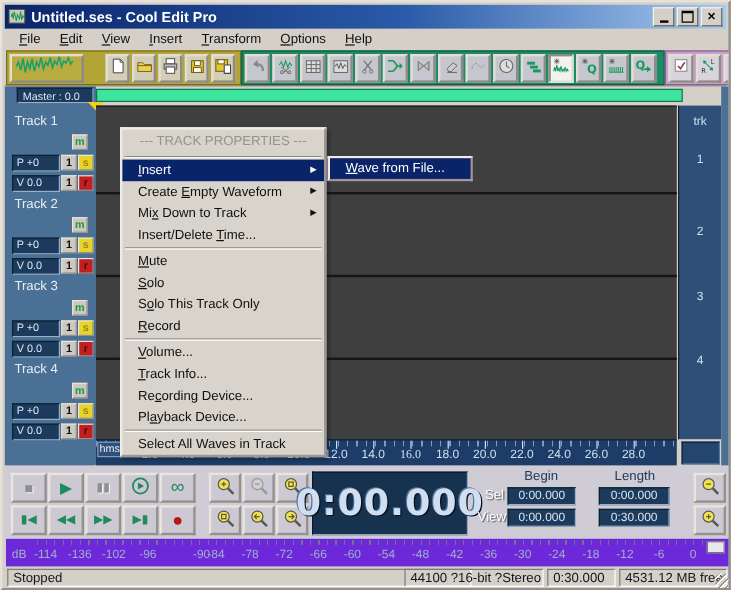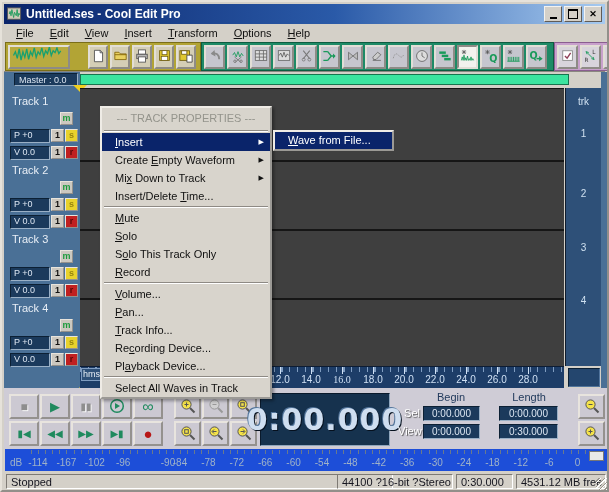--- a/index.html
+++ b/index.html
@@ -60,21 +60,21 @@
   .zbtn{position:absolute;width:27px;height:25px;background:#ccc9d2;border:2px outset #e8e4de;box-sizing:border-box;display:flex;align-items:center;justify-content:center;}
   .glyph-green{color:#1f8a5e;}
   .glyph-gray{color:#8e8e8e;text-shadow:1px 1px 0 #f4f4f4;}
   .glyph-red{color:#b81616;}
   #time-display{left:258px;top:391px;width:130px;height:53px;background:#16324e;border:1px solid;border-color:#0a1a2c #8fa6bd #8fa6bd #0a1a2c;box-sizing:border-box;display:flex;align-items:center;justify-content:center;}
   #time-display span{font-family:"DejaVu Sans",sans-serif;font-weight:bold;font-size:30px;color:#cfdef0;letter-spacing:1px;text-shadow:1px 1px 0 #05101e,-1px -1px 0 #52749a;}
   .selhdr{position:absolute;top:389px;font-size:11px;color:#223a5c;transform:translateX(-50%);}
   .selrowlbl{position:absolute;font-size:11px;color:#fff;text-shadow:1px 1px 1px #555;text-align:right;width:22px;}
   .selbox{position:absolute;width:57px;height:15px;background:#1b3a5c;border:1px solid;border-color:#0c2034 #9ab0c6 #9ab0c6 #0c2034;color:#dce6f2;font-size:10px;text-align:center;line-height:13px;box-sizing:border-box;}
   
-  #meter{left:3px;top:447px;width:603px;height:22px;background:#1d4ed8;overflow:hidden;}
+  #meter{left:3px;top:447px;width:603px;height:38px;background:#6d28d9;overflow:hidden;}
   #meter .ticks{position:absolute;left:26px;top:1px;width:560px;height:4px;background:repeating-linear-gradient(90deg,#6a7a8c 0 1px,transparent 1px 7.1px);}
   .mlabel{position:absolute;top:8px;transform:translateX(-50%);color:#9fb2c8;font-size:10px;}
   #meter-cap{position:absolute;right:4px;top:2px;width:13px;height:8px;background:#e8e8e8;border:1px solid #777;}
   
   #statusbar{left:2px;top:470px;width:605px;height:20px;background:#d4d0c8;}
   .spanel{position:absolute;top:2px;height:15px;border:1px solid;border-color:#7e7a74 #fff #fff #7e7a74;font-size:11px;color:#15151f;padding:1px 4px;box-sizing:border-box;white-space:nowrap;overflow:hidden;}
   #grip{position:absolute;right:1px;top:6px;width:12px;height:12px;background:repeating-linear-gradient(135deg,transparent 0 2px,#9a968e 2px 3px,#fff 3px 4px);}
   
   #ctx-menu{left:98px;top:104px;width:172px;background:#d8d4cc;border:2px outset #efece6;box-sizing:border-box;z-index:10;box-shadow:2px 2px 3px rgba(0,0,0,.35);}
   #ctx-title{height:21px;line-height:21px;text-align:center;color:#94948c;font-size:11px;}
@@ -482,21 +482,21 @@
       <div class="selrowlbl abs" style="left: 396px; top: 423px;">View</div>
       <div class="selbox abs" style="left: 421px; top: 422px;">0:00.000</div>
       <div class="selbox abs" style="left: 497px; top: 422px; width: 59px;">0:30.000</div>
     </div>
 
   <div id="meter" class="abs">
     <div class="ticks"></div>
     <div id="meter-cap"></div>
   <div class="mlabel" style="left: 11px;">dB</div>
       <div class="mlabel" style="left: 33px;">-114</div>
-      <div class="mlabel" style="left: 61.4px;">-167</div>
+      <div class="mlabel" style="left: 61.4px;">-136</div>
       <div class="mlabel" style="left: 89.8px;">-102</div>
       <div class="mlabel" style="left: 118.2px;">-96</div>
       <div class="mlabel" style="left: 143px; margin-left: 20px;">-90</div>
       <div class="mlabel" style="left: 175px;">-84</div>
       <div class="mlabel" style="left: 203.4px;">-78</div>
       <div class="mlabel" style="left: 231.8px;">-72</div>
       <div class="mlabel" style="left: 260.2px;">-66</div>
       <div class="mlabel" style="left: 288.6px;">-60</div>
       <div class="mlabel" style="left: 317px;">-54</div>
       <div class="mlabel" style="left: 345.4px;">-48</div>
@@ -526,21 +526,20 @@
         <div class="ctx-item"><span>Create <u>E</u>mpty Waveform</span><span class="arrow">▶</span></div>
         <div class="ctx-item"><span>Mi<u>x</u> Down to Track</span><span class="arrow">▶</span></div>
         <div class="ctx-item"><span>Insert/Delete <u>T</u>ime...</span></div>
         <div class="ctx-sep"></div>
         <div class="ctx-item"><span><u>M</u>ute</span></div>
         <div class="ctx-item"><span><u>S</u>olo</span></div>
         <div class="ctx-item"><span>S<u>o</u>lo This Track Only</span></div>
         <div class="ctx-item"><span><u>R</u>ecord</span></div>
         <div class="ctx-sep"></div>
         <div class="ctx-item"><span><u>V</u>olume...</span></div>
-        <div class="ctx-item"><span><u>P</u>an...</span></div>
         <div class="ctx-item"><span><u>T</u>rack Info...</span></div>
         <div class="ctx-item"><span>Re<u>c</u>ording Device...</span></div>
         <div class="ctx-item"><span>Pl<u>a</u>yback Device...</span></div>
         <div class="ctx-sep"></div>
         <div class="ctx-item"><span>Select All Waves in Track</span></div>
       </div>
   </div>
 
   <div id="submenu" class="abs">
       <div class="ctx-item selected"><u>W</u>ave from File...</div>

